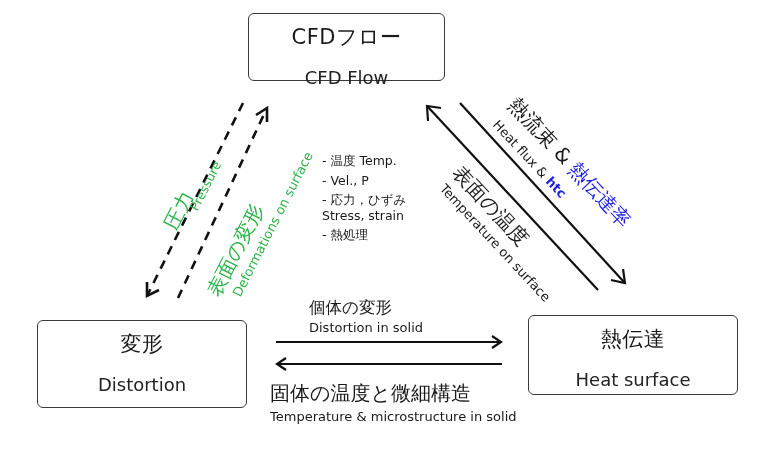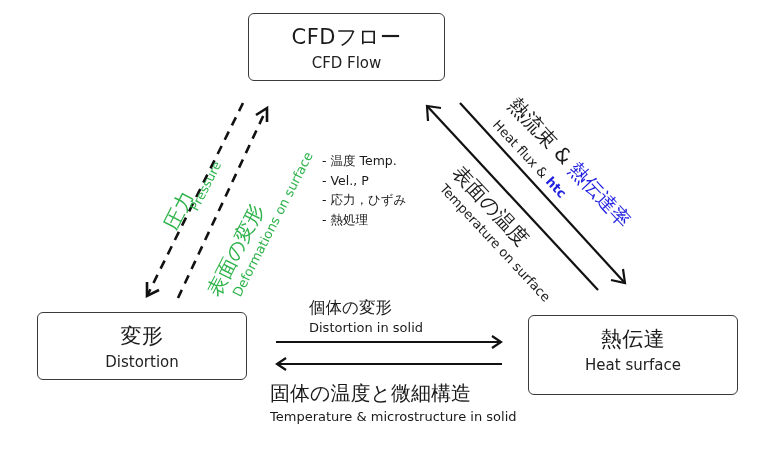--- a/index.html
+++ b/index.html
@@ -1,23 +1,23 @@
 <!DOCTYPE html>
 <html><head>
   <meta charset="utf-8">
   <style>
     html, body { margin: 0; padding: 0; background: #ffffff; }
     body { width: 777px; height: 450px; position: relative; overflow: hidden;
            font-family: "DejaVu Sans", "Liberation Sans", sans-serif; color: #1a1a1a; }
     .box { position: absolute; border: 1.3px solid #3a3a3a; border-radius: 6px; background: #fff;
            box-sizing: border-box; text-align: center; }
     .box .jp { font-size: 21px; line-height: 26px; margin-top: 10px; letter-spacing: 0.5px; }
-    .box .en { font-size: 15px; line-height: 18px; margin-top: 4px; color: #222; }
+    .box .en { font-size: 18px; line-height: 18px; margin-top: 19px; color: #222; }
     #box-cfd { left: 248px; top: 13px; width: 197px; height: 68px; }
-    #box-distortion { left: 37px; top: 312px; width: 210px; height: 68px; }
+    #box-distortion { left: 37px; top: 320px; width: 210px; height: 88px; }
     #box-heat { left: 528px; top: 315px; width: 210px; height: 80px; }
     svg.arrows { position: absolute; left: 0; top: 0; }
     .label { position: absolute; white-space: nowrap; }
     .rot { position: absolute; white-space: nowrap; transform-origin: 0 0; }
     .green { color: #2db34a; }
     .blue { color: #1f1fe0; }
     .mid-list { position: absolute; left: 322px; top: 153px; font-size: 12.5px; line-height: 15.5px; }
     .mid-list .item { margin-bottom: 4px; }
     .mid-list .sub { padding-left: 0; }
     .hlabel-jp { font-size: 16.5px; }
@@ -102,20 +102,21 @@
 
 <div class="mid-list">
   <div class="item">
     <div>- 温度 Temp.</div>
   </div>
   <div class="item">
     <div>- Vel., P</div>
   </div>
   <div class="item">
     <div>- 応力，ひずみ</div>
+    <div class="sub">Stress, strain</div>
   </div>
   <div class="item">
     <div>- 熱処理</div>
   </div>
 </div>
 
 <div class="label hlabel-jp" style="left:309px; top:297px;">個体の変形</div>
 <div class="label hlabel-en" style="left:309px; top:320px;">Distortion in solid</div>
 <div class="label hlabel-jp" style="left:270px; top:380px; font-size:20px;">固体の温度と微細構造</div>
 <div class="label hlabel-en" style="left:270px; top:409px;">Temperature &amp; microstructure in solid</div>

